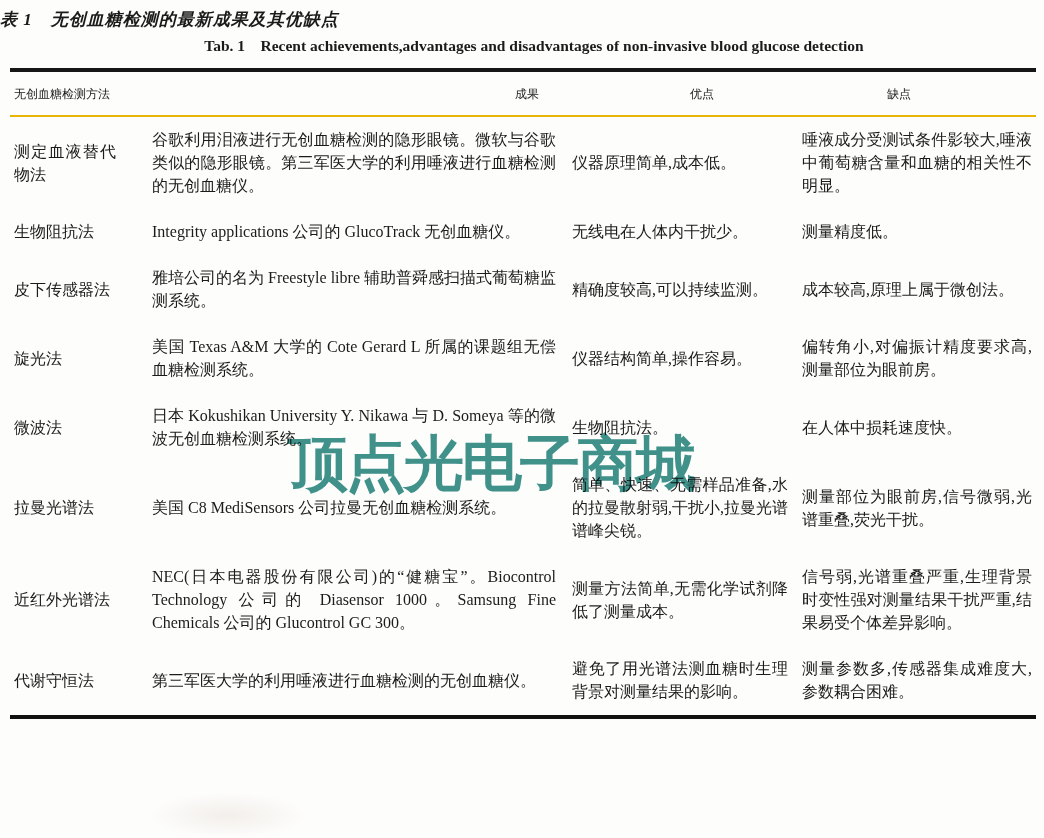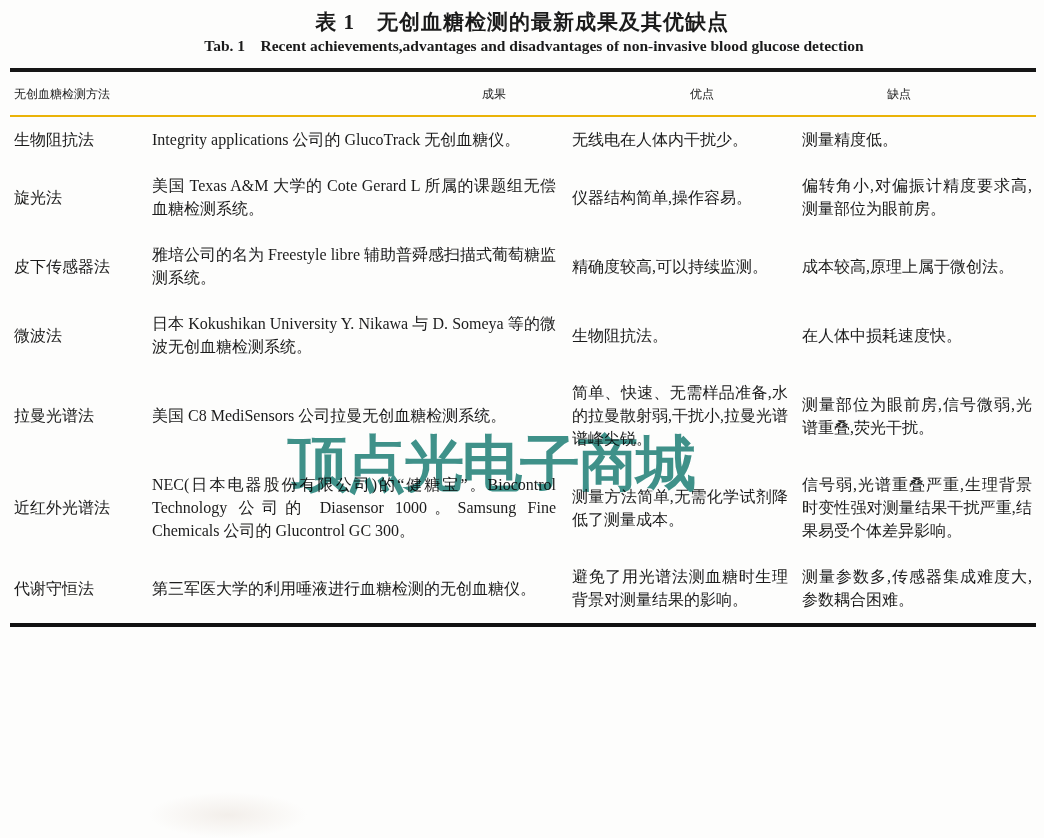--- a/index.html
+++ b/index.html
@@ -12,25 +12,25 @@
     height: 838px;
     background: #fdfdfc;
     overflow: hidden;
     font-family: "Liberation Serif", "DejaVu Serif", serif;
     color: #1b1b1b;
   }
   .title-cn {
     position: absolute;
     top: 8px; left: 0;
     width: 100%;
-    text-align: center;
-    font-size: 21px;
+    font-size: 17px;
     font-weight: bold;
     letter-spacing: 1px;
     white-space: pre;
+    font-style: italic;
   }
   .title-en {
     position: absolute;
     top: 36px; left: 12px;
     width: 100%;
     text-align: center;
     font-size: 15.5px;
     font-weight: bold;
     white-space: pre;
   }
@@ -55,21 +55,21 @@
   col.c-disadvantage { width: 234px; }
 
   thead th {
     font-weight: normal;
     font-size: 12px;
     padding: 11px 0 9px 0;
     border-bottom: 2px solid #eab308;
     vertical-align: middle;
   }
   th.h-method { text-align: left; padding-left: 4px; }
-  th.h-achievement { text-align: left; padding-left: 330px; }
+  th.h-achievement { text-align: center; padding-left: 330px; }
   th.h-advantage { text-align: center; padding-left: 30px; }
   th.h-disadvantage { padding-right: 40px; }
 
   tbody td {
     vertical-align: middle;
     padding: 11px 0 12px 0;
     text-align: justify;
   }
   td.method-cell {
     padding-left: 4px;
@@ -122,37 +122,43 @@
       </colgroup>
       <thead>
         <tr>
           <th class="h-method">无创血糖检测方法</th>
           <th class="h-achievement">成果</th>
           <th class="h-advantage">优点</th>
           <th class="h-disadvantage">缺点</th>
         </tr>
       </thead>
       <tbody>
+        <tr>
+          <td class="method-cell">测定血液替代物法</td>
+          <td class="achievement-cell">谷歌利用泪液进行无创血糖检测的隐形眼镜。微软与谷歌类似的隐形眼镜。第三军医大学的利用唾液进行血糖检测的无创血糖仪。</td>
+          <td class="advantage-cell">仪器原理简单,成本低。</td>
+          <td class="disadvantage-cell">唾液成分受测试条件影较大,唾液中葡萄糖含量和血糖的相关性不明显。</td>
+        </tr>
           <tr>
           <td class="method-cell">生物阻抗法</td>
           <td class="achievement-cell">Integrity applications 公司的 GlucoTrack 无创血糖仪。</td>
           <td class="advantage-cell">无线电在人体内干扰少。</td>
           <td class="disadvantage-cell">测量精度低。</td>
         </tr>
           <tr>
+          <td class="method-cell">皮下传感器法</td>
+          <td class="achievement-cell">雅培公司的名为 Freestyle libre 辅助普舜感扫描式葡萄糖监测系统。</td>
+          <td class="advantage-cell">精确度较高,可以持续监测。</td>
+          <td class="disadvantage-cell">成本较高,原理上属于微创法。</td>
+        </tr>
+          <tr>
           <td class="method-cell">旋光法</td>
           <td class="achievement-cell">美国 Texas A&amp;M 大学的 Cote Gerard L 所属的课题组无偿血糖检测系统。</td>
           <td class="advantage-cell">仪器结构简单,操作容易。</td>
           <td class="disadvantage-cell">偏转角小,对偏振计精度要求高,测量部位为眼前房。</td>
-        </tr>
-          <tr>
-          <td class="method-cell">皮下传感器法</td>
-          <td class="achievement-cell">雅培公司的名为 Freestyle libre 辅助普舜感扫描式葡萄糖监测系统。</td>
-          <td class="advantage-cell">精确度较高,可以持续监测。</td>
-          <td class="disadvantage-cell">成本较高,原理上属于微创法。</td>
         </tr>
           <tr>
           <td class="method-cell">微波法</td>
           <td class="achievement-cell">日本 Kokushikan University Y. Nikawa 与 D. Someya 等的微波无创血糖检测系统。</td>
           <td class="advantage-cell">生物阻抗法。</td>
           <td class="disadvantage-cell">在人体中损耗速度快。</td>
         </tr>
           <tr>
           <td class="method-cell">拉曼光谱法</td>
           <td class="achievement-cell">美国 C8 MediSensors 公司拉曼无创血糖检测系统。</td>

